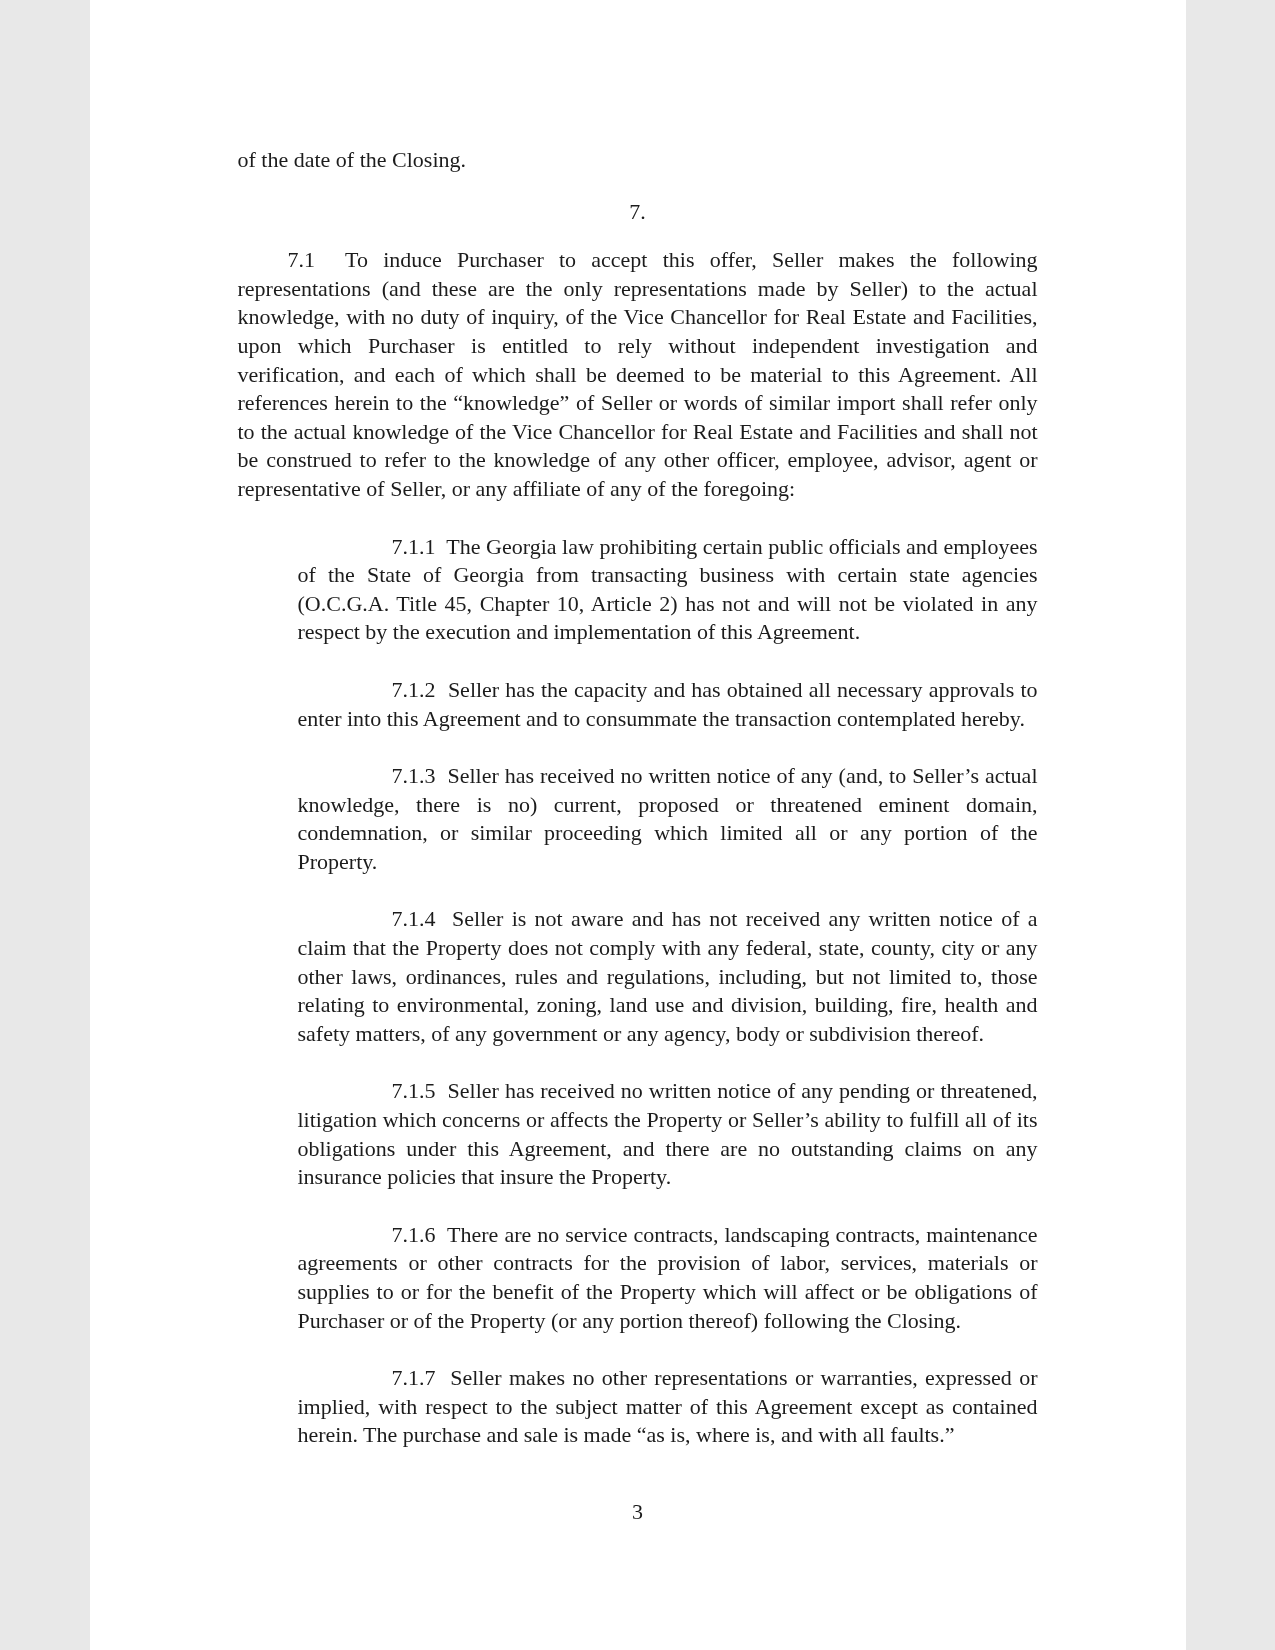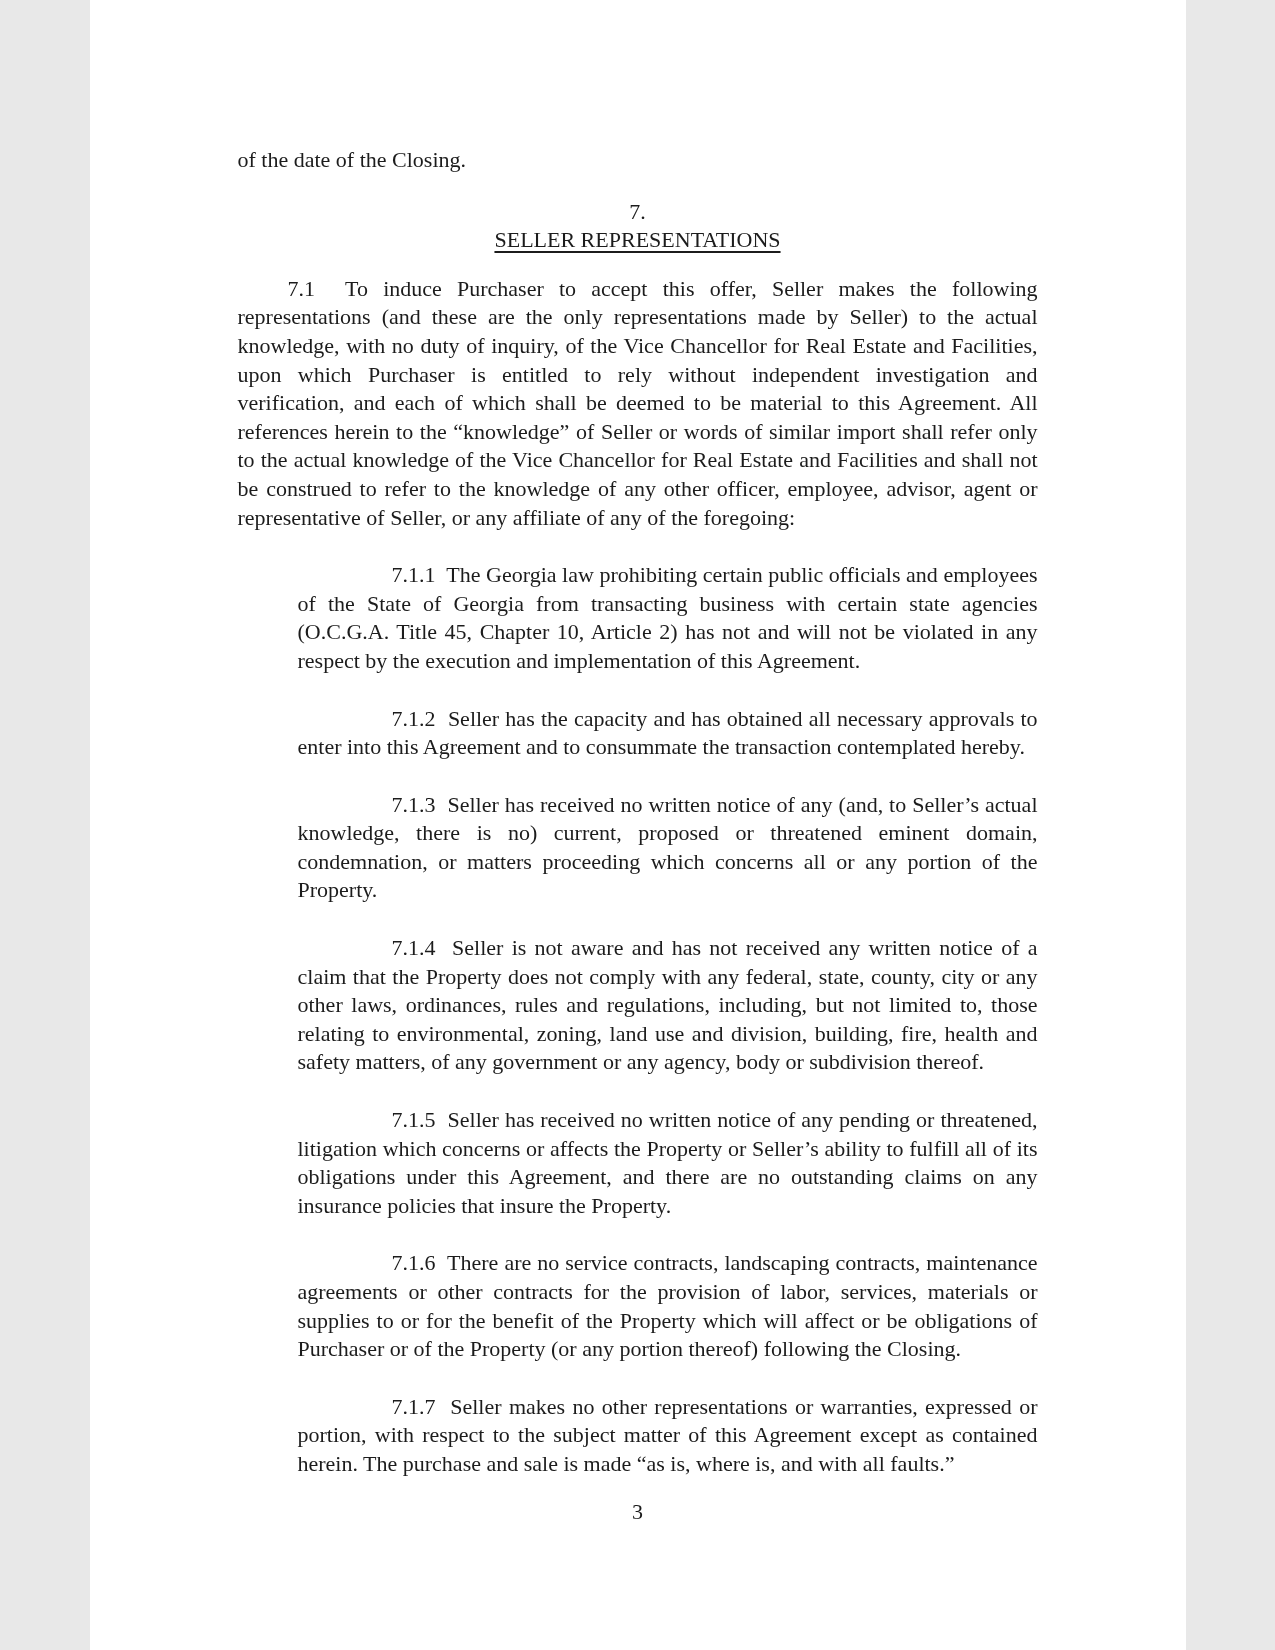--- a/index.html
+++ b/index.html
@@ -63,35 +63,34 @@
 </head>
 <body>
 
 <div class="page">
   <div class="content">
 
     <p class="continuation-line">of the date of the Closing.</p>
 
     <div class="heading">
       <span class="section-number">7.</span>
-      <span class="section-title">SELLER REPRESENTATIONS</span>
     </div>
 
     <p class="para intro"><span>7.1</span><span>&nbsp; </span><span>To induce Purchaser to accept this offer, Seller makes the following representations (and these are the only representations made by Seller) to the actual knowledge, with no duty of inquiry, of the Vice Chancellor for Real Estate and Facilities, upon which Purchaser is entitled to rely without independent investigation and verification, and each of which shall be deemed to be material to this Agreement. All references herein to the “knowledge” of Seller or words of similar import shall refer only to the actual knowledge of the Vice Chancellor for Real Estate and Facilities and shall not be construed to refer to the knowledge of any other officer, employee, advisor, agent or representative of Seller, or any affiliate of any of the foregoing:</span></p>
 
     <p class="para sub"><span>7.1.1</span><span>&nbsp; </span><span>The Georgia law prohibiting certain public officials and employees of the State of Georgia from transacting business with certain state agencies (O.C.G.A. Title 45, Chapter 10, Article 2) has not and will not be violated in any respect by the execution and implementation of this Agreement.</span></p>
 
     <p class="para sub"><span>7.1.2</span><span>&nbsp; </span><span>Seller has the capacity and has obtained all necessary approvals to enter into this Agreement and to consummate the transaction contemplated hereby.</span></p>
 
-    <p class="para sub"><span>7.1.3</span><span>&nbsp; </span><span>Seller has received no written notice of any (and, to Seller’s actual knowledge, there is no) current, proposed or threatened eminent domain, condemnation, or matters proceeding which concerns all or any portion of the Property.</span></p>
+    <p class="para sub"><span>7.1.3</span><span>&nbsp; </span><span>Seller has received no written notice of any (and, to Seller’s actual knowledge, there is no) current, proposed or threatened eminent domain, condemnation, or similar proceeding which limited all or any portion of the Property.</span></p>
 
     <p class="para sub"><span>7.1.4</span><span>&nbsp; </span><span>Seller is not aware and has not received any written notice of a claim that the Property does not comply with any federal, state, county, city or any other laws, ordinances, rules and regulations, including, but not limited to, those relating to environmental, zoning, land use and division, building, fire, health and safety matters, of any government or any agency, body or subdivision thereof.</span></p>
 
     <p class="para sub"><span>7.1.5</span><span>&nbsp; </span><span>Seller has received no written notice of any pending or threatened, litigation which concerns or affects the Property or Seller’s ability to fulfill all of its obligations under this Agreement, and there are no outstanding claims on any insurance policies that insure the Property.</span></p>
 
     <p class="para sub"><span>7.1.6</span><span>&nbsp; </span><span>There are no service contracts, landscaping contracts, maintenance agreements or other contracts for the provision of labor, services, materials or supplies to or for the benefit of the Property which will affect or be obligations of Purchaser or of the Property (or any portion thereof) following the Closing.</span></p>
 
-    <p class="para sub"><span>7.1.7</span><span>&nbsp; </span><span>Seller makes no other representations or warranties, expressed or portion, with respect to the subject matter of this Agreement except as contained herein.  The purchase and sale is made “as is, where is, and with all faults.”</span></p>
+    <p class="para sub"><span>7.1.7</span><span>&nbsp; </span><span>Seller makes no other representations or warranties, expressed or implied, with respect to the subject matter of this Agreement except as contained herein.  The purchase and sale is made “as is, where is, and with all faults.”</span></p>
 
   </div>
 
   <div class="page-number">3</div>
 </div>
 
 </body></html>

